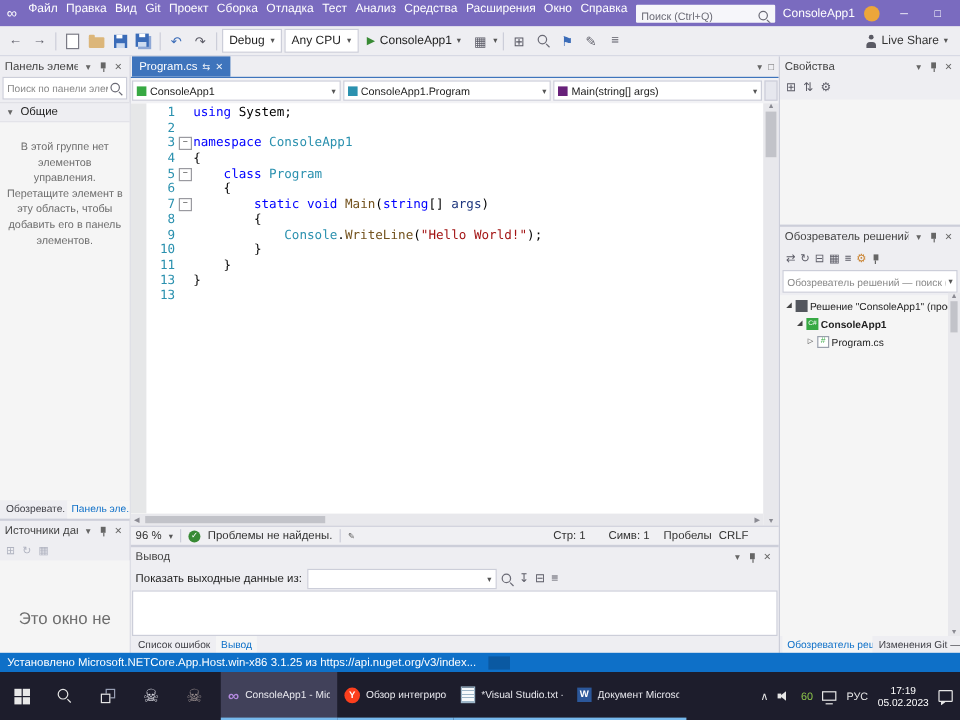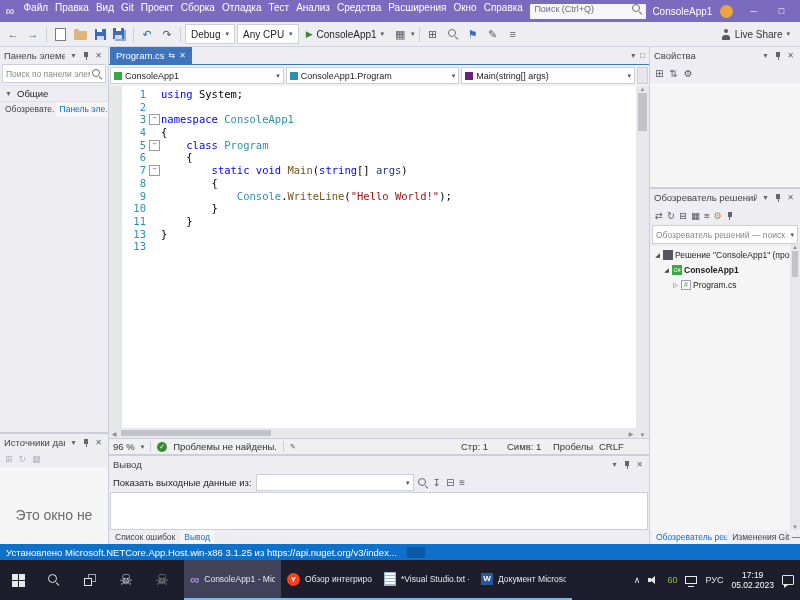--- a/index.html
+++ b/index.html
@@ -4,21 +4,21 @@
 <style>
 html,body{margin:0;padding:0;}
 body{width:800px;height:600px;overflow:hidden;font-family:"Liberation Sans","DejaVu Sans",sans-serif;font-size:11px;color:#1e1e1e;background:#eeeef2;}
 #win{width:800px;height:600px;display:flex;flex-direction:column;}
 
 
 .titlebar{height:22px;background:#7a6bbf;display:flex;align-items:center;color:#fff;flex:0 0 auto;}
 .vslogo{width:20px;text-align:center;font-size:12px;line-height:22px;flex:0 0 auto;}
 #menu-bar{display:flex;height:28px;flex:0 0 auto;}
 .menu-item{font-size:10px;line-height:22px;padding:0 3.5px;white-space:nowrap;cursor:default;}
-.tb-search{width:108px;height:15px;margin-left:4px;background:#f6f6fa;border-radius:1px;display:flex;align-items:flex-start;gap:3px;padding:0 4px;color:#6a6a75;font-size:9px;white-space:nowrap;overflow:hidden;flex:0 0 auto;}
+.tb-search{width:108px;height:15px;margin-left:4px;background:#f6f6fa;border-radius:1px;display:flex;align-items:flex-end;gap:3px;padding:0 4px;color:#6a6a75;font-size:9px;white-space:nowrap;overflow:hidden;flex:0 0 auto;}
 .tb-search .t{flex:1;overflow:hidden;}
 .sp{flex:1;}
 .tb-title{font-size:10px;margin:0 6px;white-space:nowrap;flex:0 0 auto;}
 .avatar{width:13px;height:13px;border-radius:50%;background:#eda63a;margin:0 6px 0 2px;flex:0 0 auto;}
 .winbtn{width:28px;height:22px;display:flex;align-items:center;justify-content:center;font-size:9px;flex:0 0 auto;}
 .mag{width:10px;height:10px;position:relative;flex:0 0 auto;display:inline-block;}
 .mag::before{content:"";position:absolute;left:0;top:0;width:6px;height:6px;border:1.3px solid #6a6a75;border-radius:50%;}
 .mag::after{content:"";position:absolute;left:7px;top:7px;width:3.5px;height:1.3px;background:#6a6a75;transform:rotate(45deg);transform-origin:0 50%;}
 
 
@@ -264,20 +264,21 @@
           <span class="hicon">✕</span>
         </div>
         <div class="sfield">
           <span class="t">Поиск по панели элемен</span>
           <span class="mag"></span>
         </div>
         <div class="grouphd">
           <span class="hicon">▾</span>
           <span>Общие</span>
         </div>
+        <div class="tbody">В этой группе нет элементов управления. Перетащите элемент в эту область, чтобы добавить его в панель элементов.</div>
         <div class="sidetabs">
             <span class="btab">Обозревате...</span>
             <span class="btab active">Панель эле...</span>
           </div>
       </div>
       <div class="dsrc">
         <div class="phead">
           <span class="t">Источники данных</span>
           <span class="hicon">▾</span>
           <span class="pin"></span>

